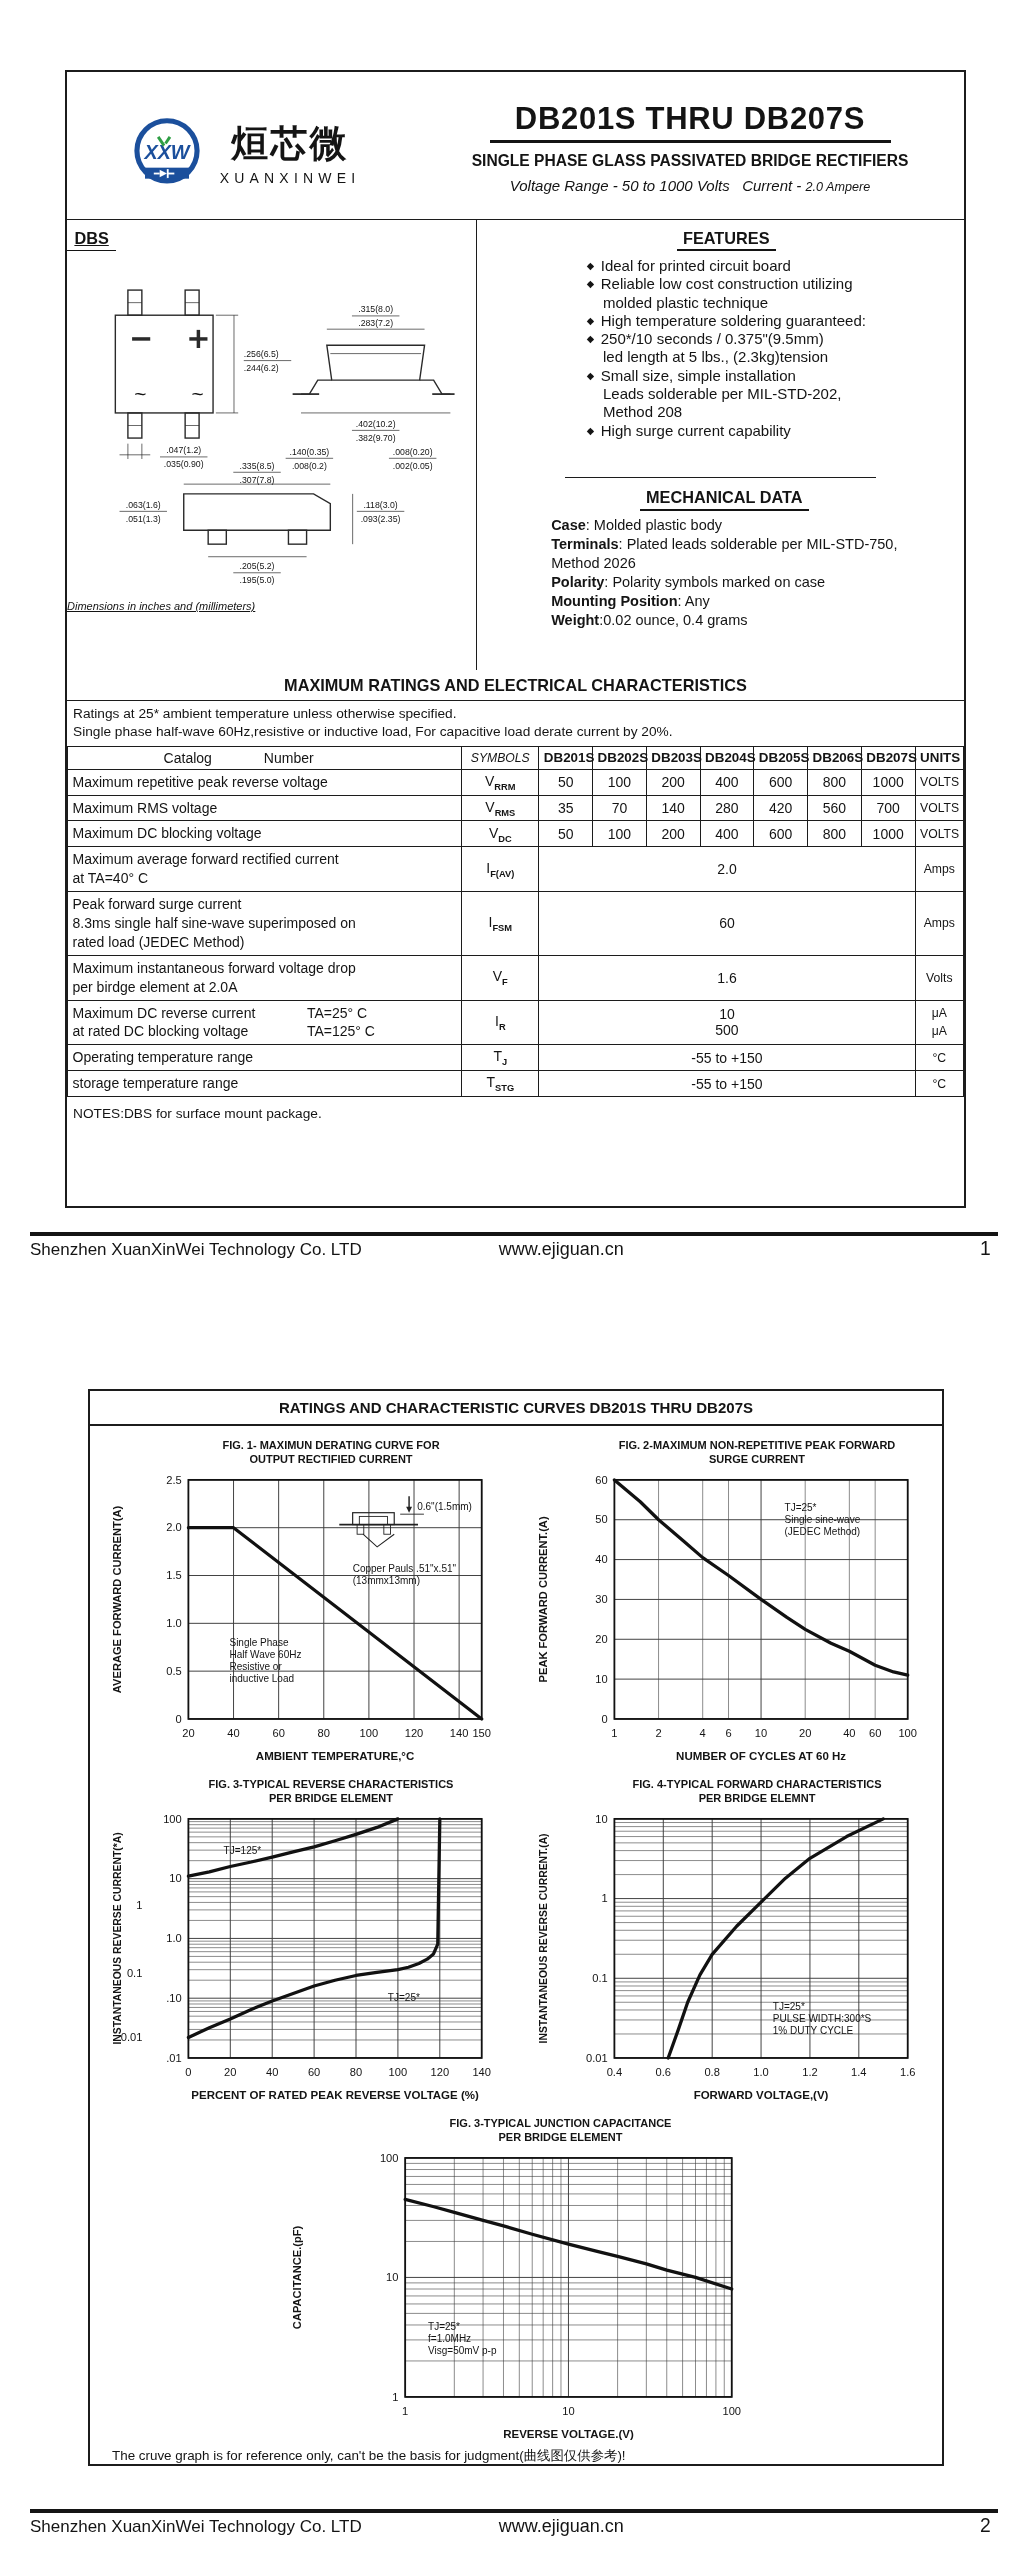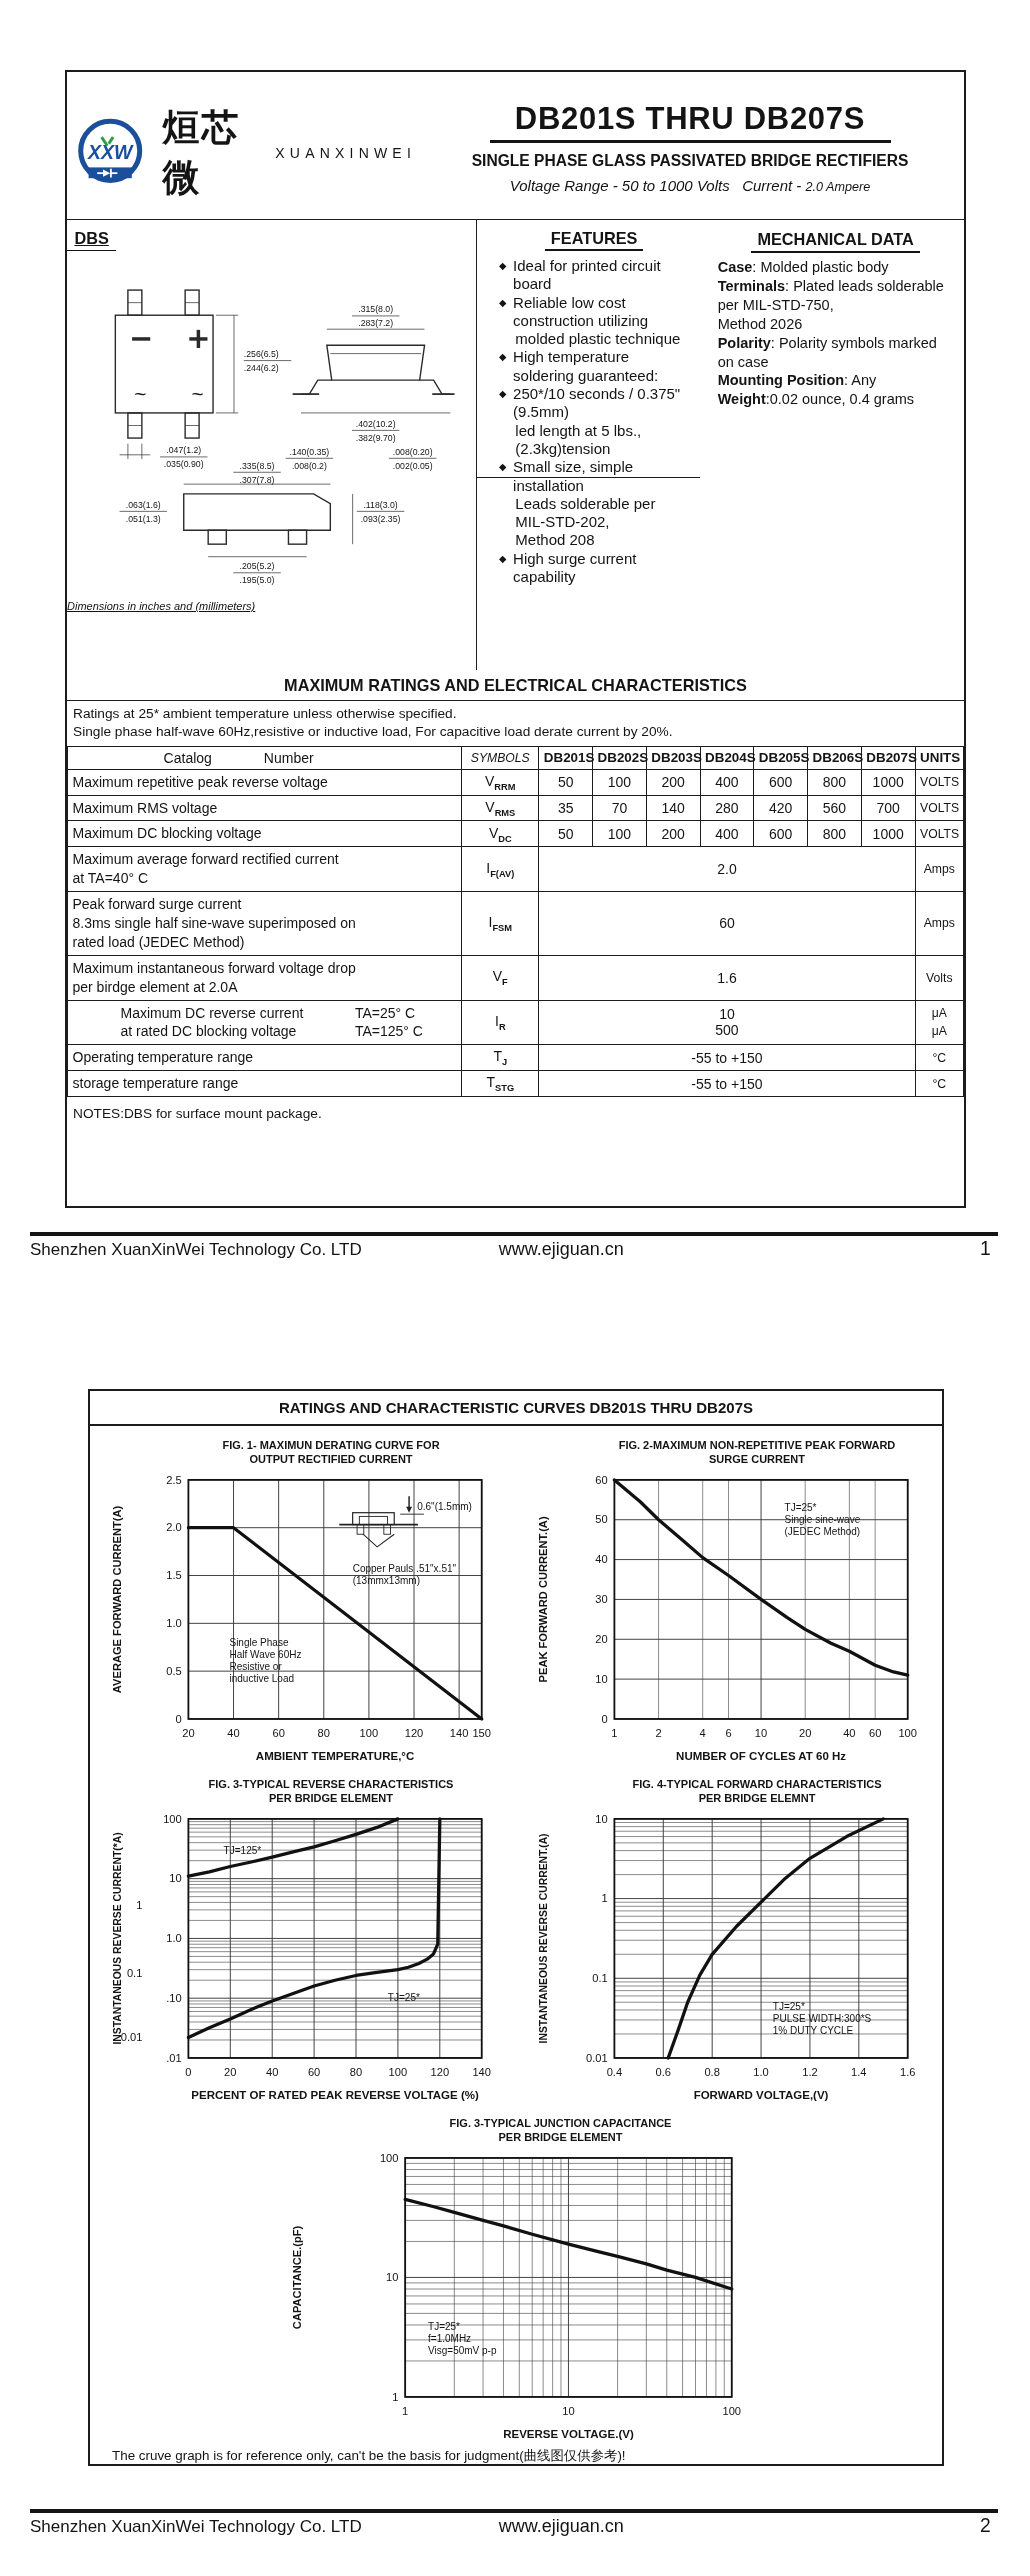--- a/index.html
+++ b/index.html
@@ -7,37 +7,37 @@
     width:1031px;height:2576px;position:relative;background:#ffffff;
     font-family:"Liberation Sans", sans-serif;color:#141414;
   }
   .sheet{position:absolute;background:#fff;border:2.2px solid #1c1c1c;box-sizing:border-box;}
   .sheet1{left:65px;top:70px;width:901px;height:1138px;}
   .sheet2{left:88px;top:1389px;width:856px;height:1077px;overflow:hidden;}
 
   
   .p1-header{display:flex;height:147px;border-bottom:1.5px solid #1c1c1c;}
   .logo-cell{width:349px;display:flex;align-items:center;justify-content:center;gap:9px;padding-top:14px;}
-  .logo-text{display:flex;flex-direction:row;align-items:center;}
+  .logo-text{display:flex;flex-direction:column;align-items:center;}
   .logo-cn{font-size:37px;font-weight:bold;letter-spacing:2.2px;}
   .logo-en{font-size:14px;letter-spacing:5.2px;margin-top:1.5px;}
   .title-cell{flex:1;text-align:center;padding-top:13.4px;margin-top:16px;}
   .doc-title{font-size:31px;font-weight:bold;letter-spacing:0.7px;}
   .title-rule{height:3px;background:#141414;width:401px;margin:3px auto 9px;}
   .doc-subtitle{font-size:15.6px;font-weight:bold;}
   .doc-range{font-style:italic;font-size:15px;margin-top:6.7px;}
   .cur-val{font-size:12.6px;}
 
   
   .p1-mid{display:flex;height:450px;}
   .left-col{width:410px;border-right:1.5px solid #1c1c1c;display:flex;flex-direction:column;align-items:flex-start;box-sizing:border-box;text-decoration:underline;}
   .dbs-title{font-size:16.3px;font-weight:bold;margin-top:9px;border-bottom:1.5px solid #141414;padding:0 7.4px 2.2px;}
   .pkg{width:401px;height:349px;}
   .dims-caption{font-style:italic;font-size:11px;margin-top:0px;}
-  .right-col{flex:1;display:flex;flex-direction:row;box-sizing:border-box;}
+  .right-col{flex:1;display:flex;flex-direction:column;box-sizing:border-box;align-items:center;}
   .features-box{height:258px;border-bottom:1.5px solid #1c1c1c;padding:9px 10.4px 0 22px;box-sizing:border-box;}
   .sec-title{text-align:center;font-size:16.3px;font-weight:bold;margin-bottom:9px;}
   .sec-title span{border-bottom:2.2px solid #141414;padding:0 6px 2.2px;}
   .feat-line{font-size:15px;line-height:1.22;display:flex;}
   .bullet{font-size:9.6px;margin:3px 6.7px 0 0;}
   .cont{padding-left:16.3px;}
   .mech-box{padding:10.4px 10.4px 0 18px;}
   .mech-line{font-size:14.5px;line-height:1.3;}
 
   
@@ -45,21 +45,21 @@
   .ratings-notes{font-size:13.7px;padding:3.7px 6px 5.2px;line-height:1.3;}
   .ratings-table{width:100%;border-collapse:collapse;table-layout:fixed;}
   .ratings-table th,.ratings-table td{border:1.5px solid #1c1c1c;padding:3px 4.5px;vertical-align:middle;}
   .th-cat{font-weight:normal;font-size:14px;text-align:center;}
   .th-cat span{margin-right:52px;}
   .th-sym{font-style:italic;font-weight:normal;font-size:12.2px;text-align:center;}
   .th-dev{font-size:13.4px;text-align:center;padding:3px 0.7px;}
   .th-units{font-size:13.4px;text-align:center;padding:3px 0.7px;}
   .t-desc{font-size:14px;line-height:1.35;text-align:left;}
   .t-desc .dl{display:block;}
-  .t-desc .dl .lft{display:inline-block;width:61%;margin-left:48px;}
+  .t-desc .dl .lft{display:inline-block;width:61%;}
   .t-sym{text-align:center;font-size:14px;}
   .t-sym sub{font-size:9.3px;font-weight:bold;}
   .t-val{text-align:center;font-size:14px;}
   .t-units{text-align:center;font-size:12.2px;line-height:1.5;}
   .table-notes{font-size:13.7px;padding:9px 6px;}
 
   
   .footer{position:absolute;left:30px;right:33px;}
   .footer1{top:1232px;}
   .footer2{top:2509px;}

